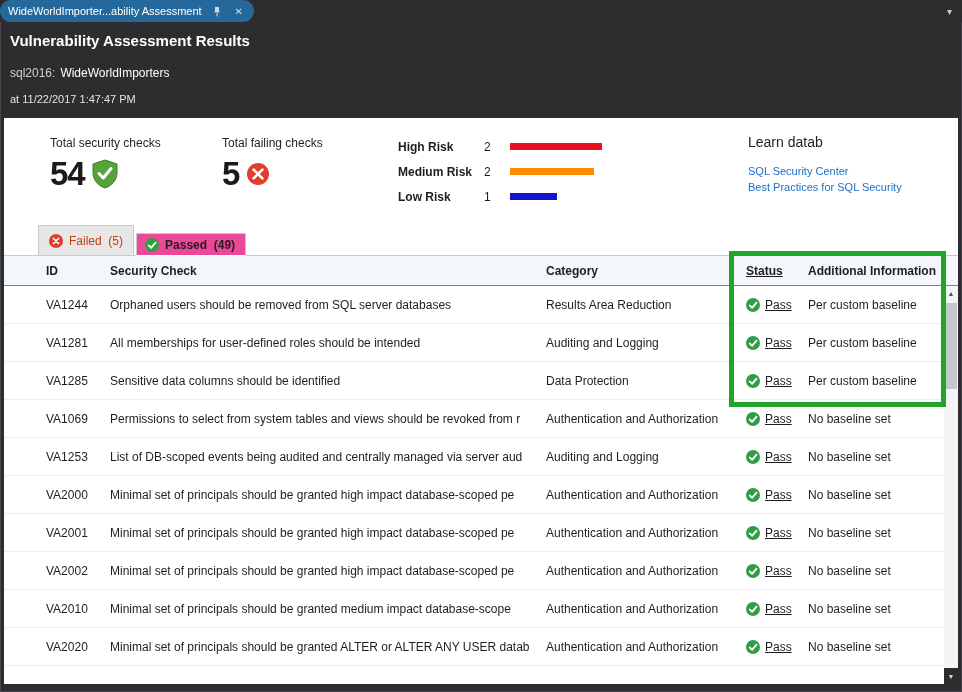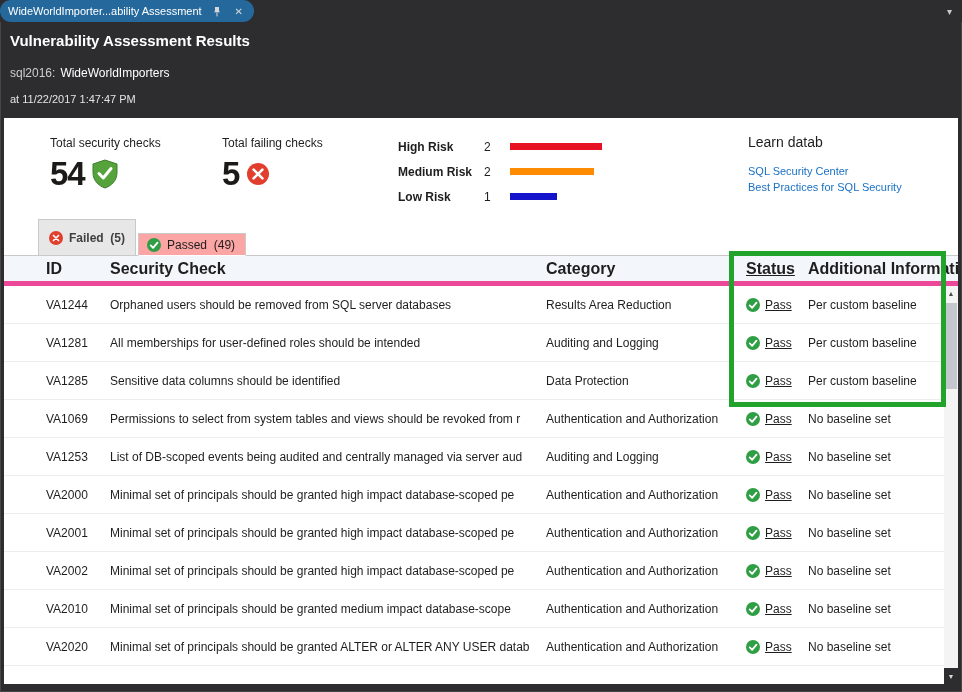--- a/index.html
+++ b/index.html
@@ -50,33 +50,33 @@
   .risk-count { width: 26px; font-size: 12px; }
   .risk-bar { height: 7px; display: inline-block; }
 
   .learn-more { position: absolute; left: 744px; top: 16px; }
   .learn-title { font-size: 14px; color: #1e1e1e; margin-bottom: 13px; }
   .learn-link { display: block; font-size: 11px; color: #1a70c4; text-decoration: none; line-height: 16px; cursor: pointer; }
 
   
   .tab-strip { height: 24px; padding-left: 34px; display: flex; align-items: flex-end; border-bottom: 1px solid #c9c9c9; }
   .va-tab {
-    height: 36px; display: flex; align-items: center; gap: 6px; padding: 0 10px;
+    height: 30px; display: flex; align-items: center; gap: 6px; padding: 0 10px;
     font-size: 12px; background: #e7e7e7; border: 1px solid #c9c9c9; border-bottom: none;
-    margin-right: 2px; cursor: pointer; color: #404040; white-space: pre; font-weight: bold;
+    margin-right: 2px; cursor: pointer; color: #c2410c; white-space: pre;
   }
   .va-tab.active {
-    background: #fca5a5; font-weight: normal; color: #1e1e1e;
+    background: #ec4899; font-weight: bold; color: #1e1e1e;
     height: 23px; margin-bottom: -1px; border-bottom: 1px solid #ffffff; padding-left: 8px;
   }
 
   
   .thead {
     display: flex; align-items: center; height: 30px; background: #f3f6fa;
-    border-bottom: 5px solid #ec4899; font-size: 16px; font-weight: bold; color: #1e1e1e;
+    border-bottom: 1px solid #ec4899; font-size: 12px; font-weight: bold; color: #1e1e1e;
   }
   .trow {
     display: flex; align-items: center; height: 38px; border-bottom: 1px solid #ededed;
     font-size: 12px; background: #ffffff;
   }
   .col-id { width: 106px; padding-left: 42px; }
   .col-check { width: 436px; padding-right: 30px; white-space: nowrap; overflow: hidden; }
   .col-category { width: 200px; padding-right: 8px; white-space: nowrap; overflow: hidden; }
   .col-status { width: 62px; display: flex; align-items: center; gap: 5px; text-decoration: underline; }
   .col-info { flex: 1; white-space: nowrap; overflow: hidden; }

